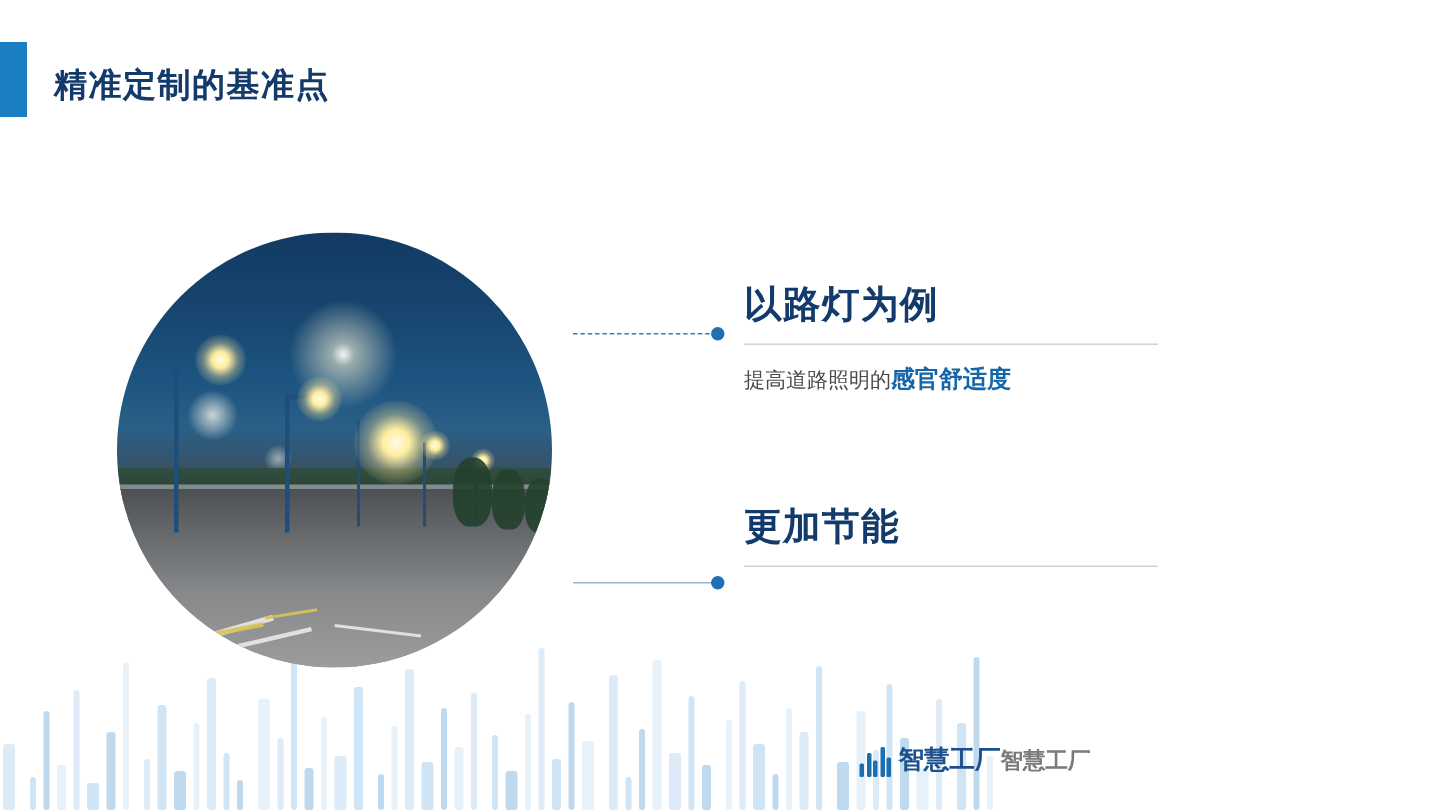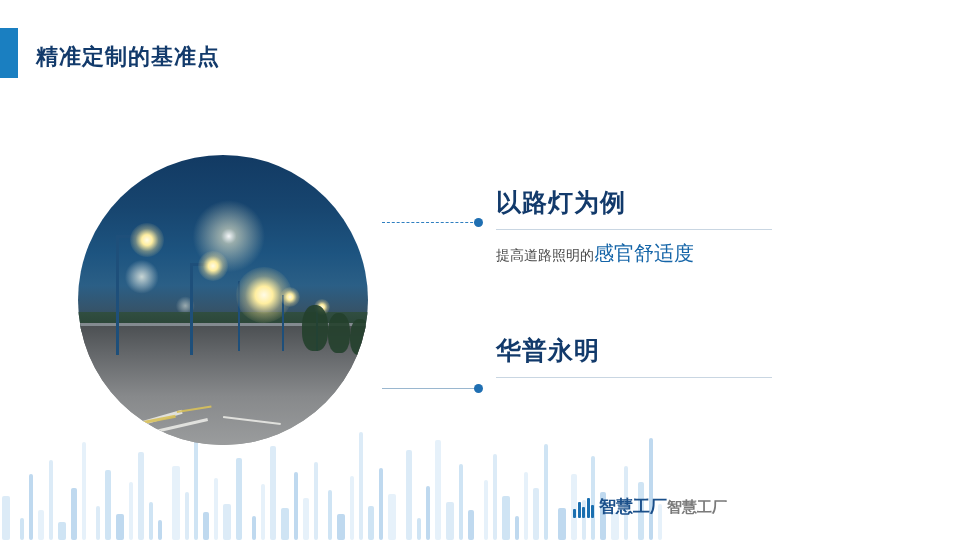--- a/index.html
+++ b/index.html
@@ -94,21 +94,21 @@
   
   .block{position:absolute;}
   .block-head{
     font-size:25px;font-weight:bold;color:#123a6b;letter-spacing:1px;
     margin:0 0 10px 0;
   }
   .rule{
     width:310px;height:1px;background:#c9d6e2;margin:6px 0 12px 0;
   }
   .line1{font-size:14px;color:#4a4a4a;line-height:22px;}
-  .line1 b{color:#1565a8;font-size:20px;font-weight:normal;}
+  .line1 b{color:#1565a8;font-size:16px;font-weight:bold;}
   .line2{font-size:12.5px;color:#8e8e8e;line-height:22px;letter-spacing:.5px;}
   .body-text{font-size:13px;color:#6f6f6f;line-height:30px;letter-spacing:.4px;width:400px;}
   .body-text .hl{color:#e8a33d;font-weight:bold;font-size:15px;}
 
   
   .logo{
     position:absolute;right:45px;bottom:22px;
     display:flex;align-items:flex-end;gap:5px;
   }
   .logo-mark{
@@ -228,21 +228,21 @@
 
   <div class="block" style="left:496px;top:186px;">
     <div class="block-head">以路灯为例</div>
     <div class="rule"></div>
     <div class="line1">
       <span>提高道路照明的</span><b>感官舒适度</b>
     </div>
   </div>
 
   <div class="block" style="left:496px;top:334px;">
-    <div class="block-head">华普永明</div>
+    <div class="block-head">更加节能</div>
     <div class="rule"></div>
   </div>
 
   <div class="logo">
     <div class="logo-mark">
       <i style="height:9px"></i>
         <i style="height:16px"></i>
         <i style="height:11px"></i>
         <i style="height:20px"></i>
         <i style="height:13px"></i>

